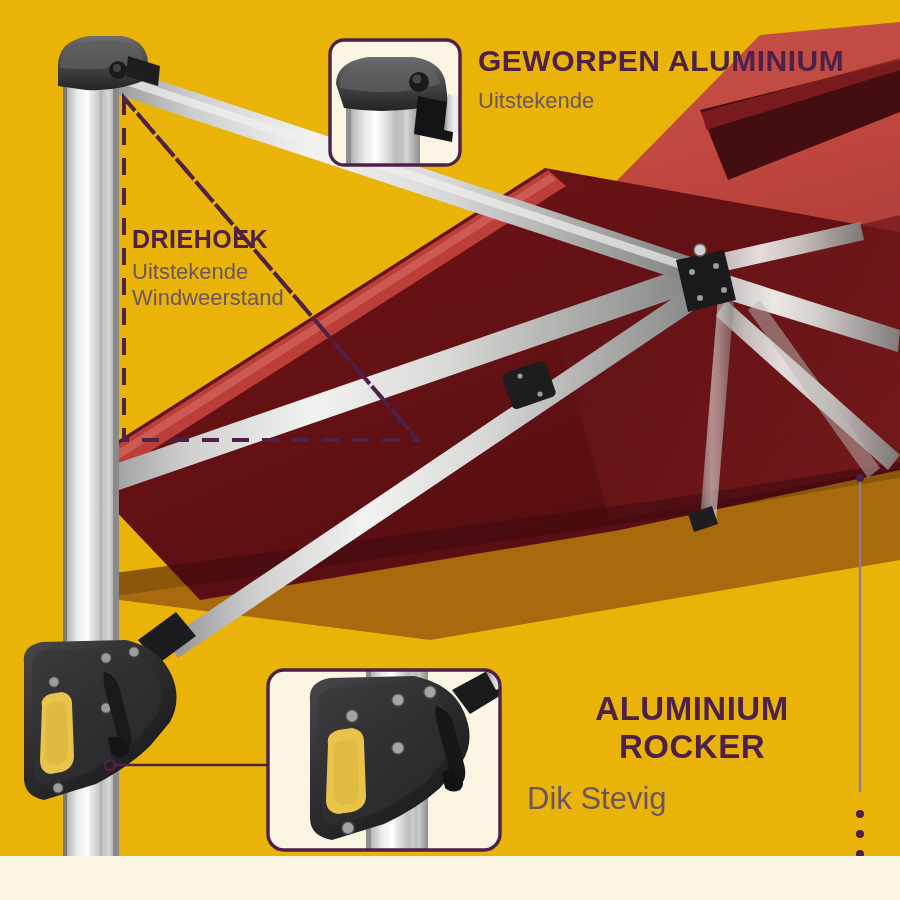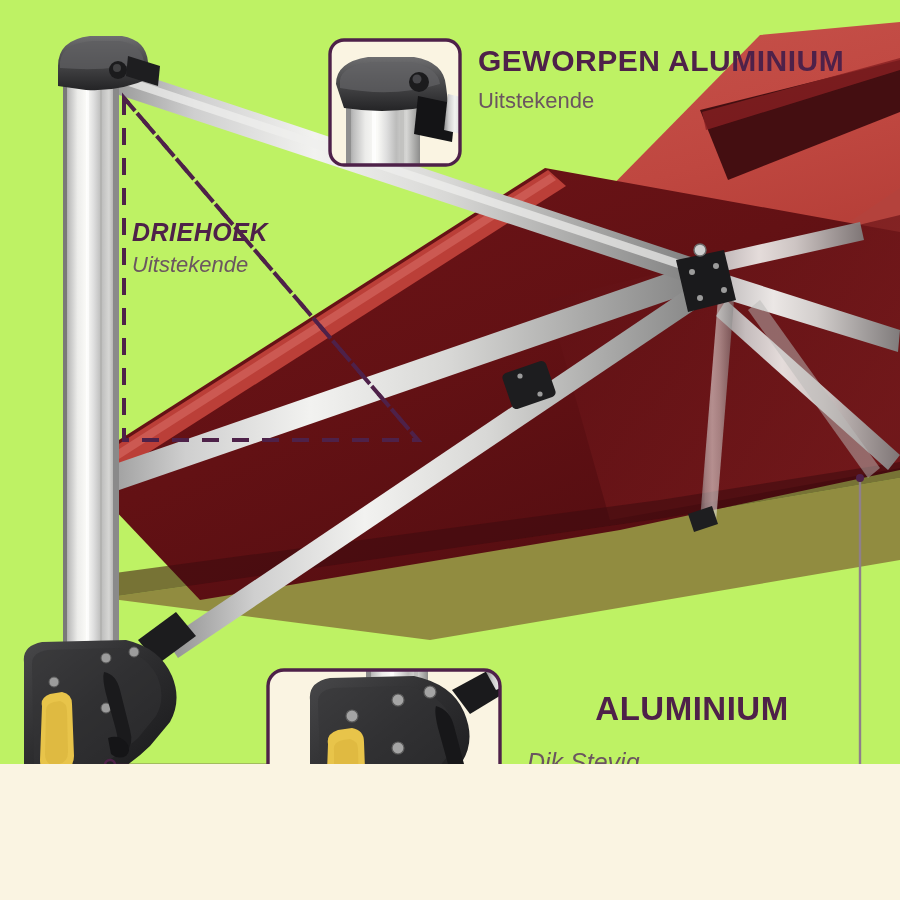--- a/index.html
+++ b/index.html
@@ -4,22 +4,22 @@
 <style>
   html,body{margin:0;padding:0;}
   body{
     width:900px;height:900px;
     background:#faf4e2;
     font-family:"Liberation Sans", sans-serif;
     overflow:hidden;
   }
   #stage{
     position:relative;
-    width:900px;height:764px;
-    background:#bef264;
+    width:900px;height:856px;
+    background:#eab308;
     overflow:hidden;
   }
   .layer{position:absolute;left:0;top:0;width:900px;height:900px;}
   svg.layer{display:block;}
 
   
   .callout{position:absolute;}
   .c-title{
     font-weight:700;
     color:#4e2149;
@@ -32,27 +32,27 @@
     color:#6b5560;
     line-height:1.18;
     margin:0;
     font-weight:400;
   }
 
   #callout-top{left:478px;top:44px;width:400px;}
   #callout-top .c-title{font-size:30px;}
   #callout-top .c-sub{font-size:22px;margin-top:9px;}
 
-  #callout-triangle{left:132px;top:218px;width:250px;font-style:italic;}
+  #callout-triangle{left:132px;top:225px;width:250px;}
   #callout-triangle .c-title{font-size:25px;}
   #callout-triangle .c-sub{font-size:22px;margin-top:5px;}
 
   #callout-rocker{left:527px;top:690px;width:330px;}
   #callout-rocker .c-title{font-size:33px;text-align:center;}
-  #callout-rocker .c-sub{font-size:25px;margin-top:20px;font-style:italic;}
+  #callout-rocker .c-sub{font-size:31px;margin-top:14px;}
 
   .nowrap{white-space:nowrap;}
 </style>
 </head>
 <body>
 
 <div id="stage">
 
   <svg class="layer" viewBox="0 0 900 900">
     <defs>
@@ -298,25 +298,27 @@
       <span class="nowrap">Uitstekende</span><br>
     </div>
   </div>
 
   <div class="callout" id="callout-triangle">
     <div class="c-title">
       <span class="nowrap">DRIEHOEK</span><br>
     </div>
     <div class="c-sub">
       <span class="nowrap">Uitstekende</span><br>
+      <span class="nowrap">Windweerstand</span>
     </div>
   </div>
 
   <div class="callout" id="callout-rocker">
     <div class="c-title">
       <span class="nowrap">ALUMINIUM</span><br>
+      <span class="nowrap">ROCKER</span>
     </div>
     <div class="c-sub">
       <span class="nowrap">Dik Stevig</span>
     </div>
   </div>
 
 </div>
 
 </body></html>

